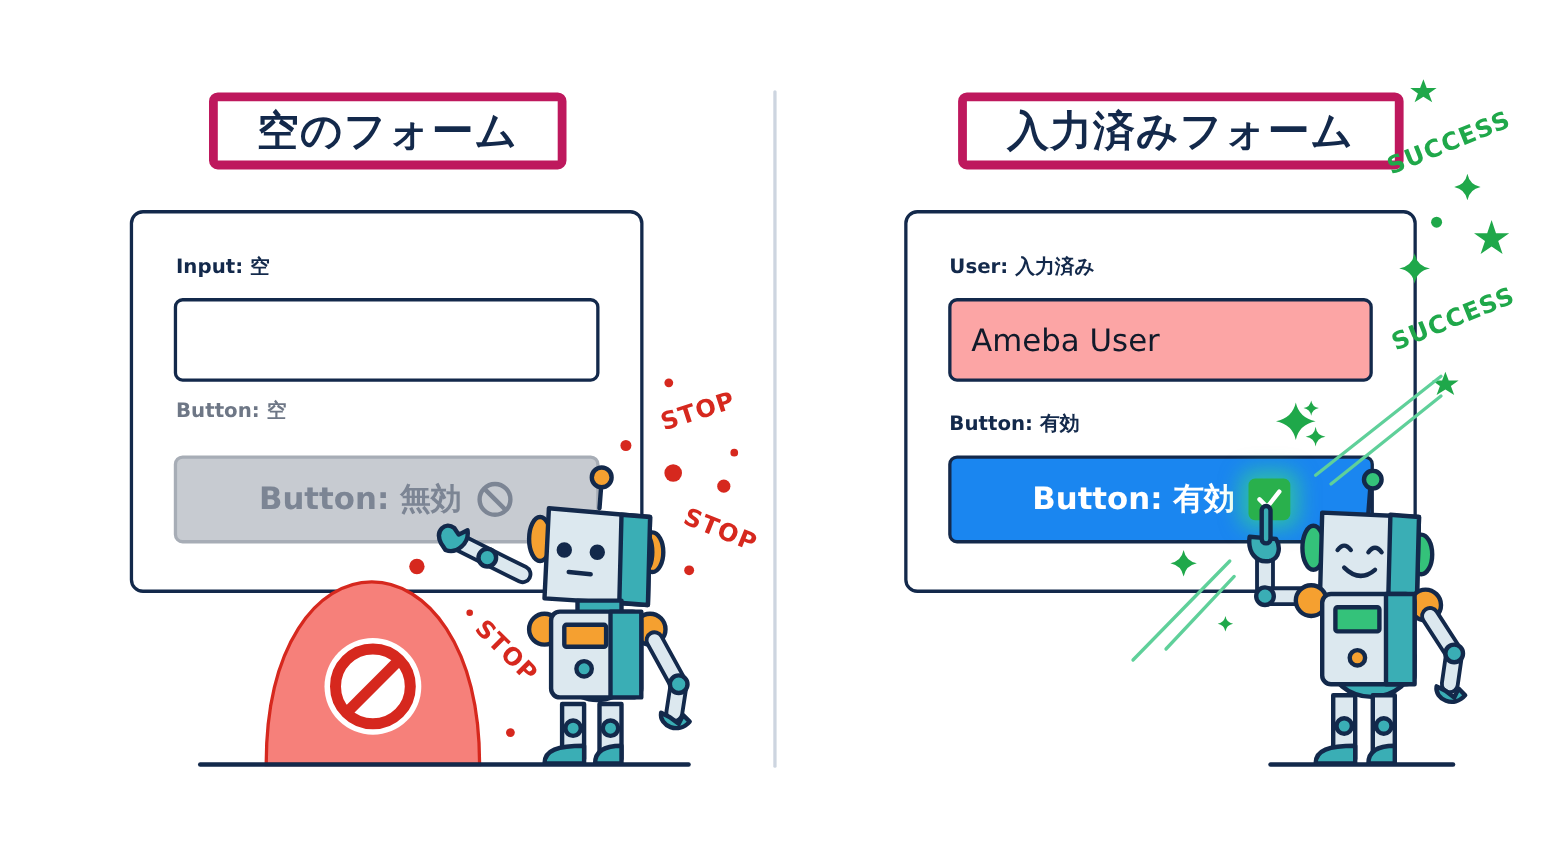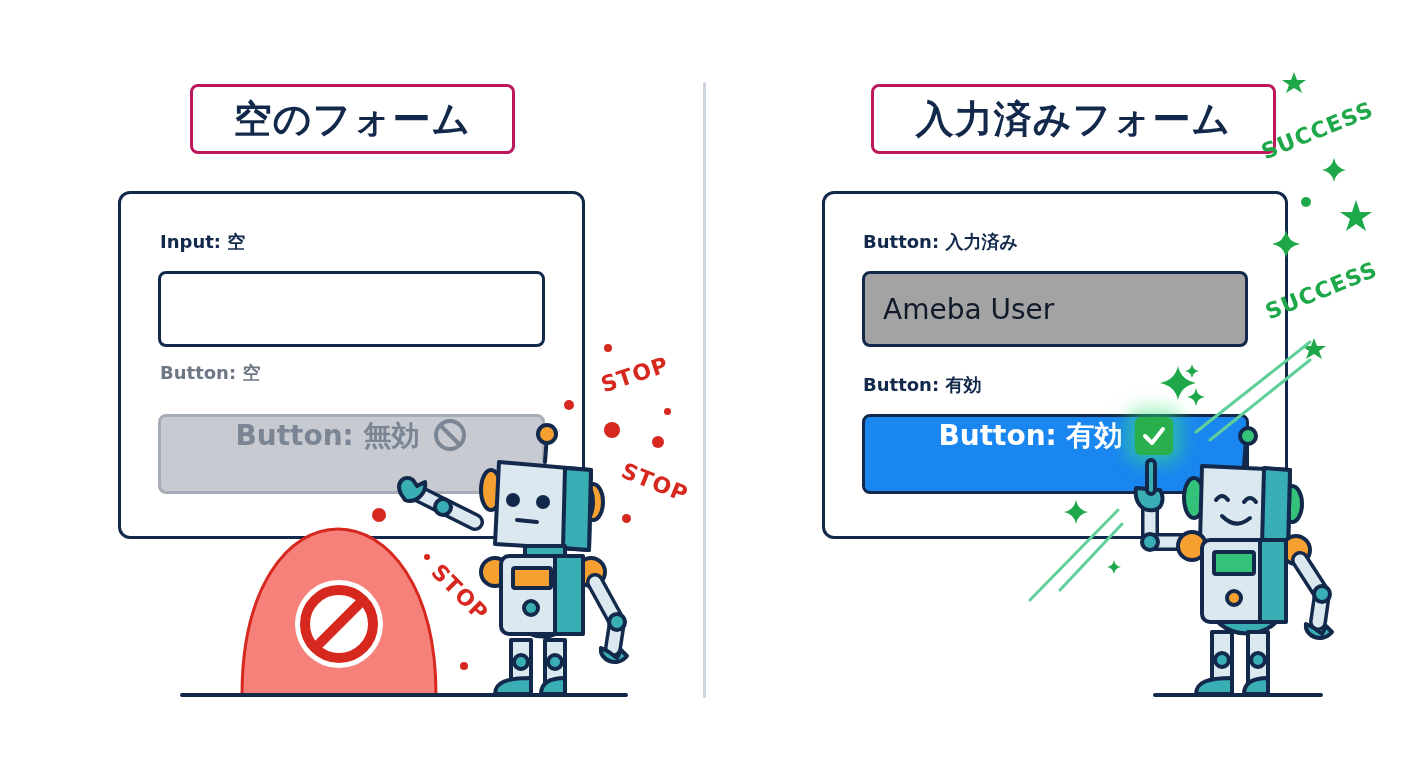--- a/index.html
+++ b/index.html
@@ -4,35 +4,35 @@
 <style>
   html, body { margin:0; padding:0; }
   body {
     width:1408px; height:768px; position:relative; overflow:hidden;
     background:#ffffff;
     font-family:"DejaVu Sans","Liberation Sans",sans-serif;
     color:#13294b;
   }
   .abs { position:absolute; }
   .title-box {
-    position:absolute; border:3px solid #be185d; border-radius:8px; background:#fff;
+    position:absolute; border:8px solid #be185d; border-radius:8px; background:#fff;
     display:flex; align-items:center; justify-content:center;
     font-size:38px; font-weight:bold; color:#13294b; box-sizing:border-box; letter-spacing:1px;
   }
   .card {
     position:absolute; border:3px solid #13294b; border-radius:12px; background:#fff; box-sizing:border-box;
   }
   .label { position:absolute; font-size:18px; font-weight:bold; }
   .input {
     position:absolute; border:3px solid #13294b; border-radius:8px; box-sizing:border-box;
     font-size:28px; display:flex; align-items:center; padding-left:18px; color:#111a2a;
   }
   .btn {
     position:absolute; border-radius:8px; box-sizing:border-box;
-    font-size:28px; font-weight:bold; display:flex; align-items:flex-start; justify-content:center; gap:12px;
+    font-size:28px; font-weight:bold; display:flex; align-items:center; justify-content:center; gap:12px;
   }
   .divider { position:absolute; left:703px; top:82px; width:3px; height:616px; background:#cdd5e0; border-radius:2px; }
   .stop { position:absolute; color:#d6281e; font-weight:bold; font-size:22px; letter-spacing:1px; }
   .success { position:absolute; color:#1fa84a; font-weight:bold; font-size:22px; letter-spacing:1px; }
   .dot { position:absolute; border-radius:50%; background:#d6281e; }
   .ground { position:absolute; height:4px; background:#13294b; border-radius:2px; }
 </style>
 </head>
 <body>
 
@@ -120,22 +120,22 @@
 </svg>
 
 <div class="ground" style="left:180px;top:693px;width:448px;"></div>
 
 <div class="divider"></div>
 
 <div class="title-box" style="left:871px;top:84px;width:405px;height:70px;">入力済みフォーム</div>
 
 <div class="card" style="left:822px;top:191px;width:466px;height:348px;"></div>
 
-<div class="label" style="left:863px;top:230px;color:#13294b;">Button: 入力済み</div>
-<div class="input" style="left:862px;top:271px;width:386px;height:76px;background:#a3a3a3;">Ameba User</div>
+<div class="label" style="left:863px;top:230px;color:#13294b;">User: 入力済み</div>
+<div class="input" style="left:862px;top:271px;width:386px;height:76px;background:#fca5a5;">Ameba User</div>
 
 <div class="label" style="left:863px;top:373px;color:#13294b;">Button: 有効</div>
 <div class="btn" style="left:862px;top:414px;width:387px;height:80px;background:#1a86f0;border:3px solid #13294b;color:#ffffff;">
   <span>Button: 有効</span>
   <span style="display:inline-flex;width:38px;height:38px;border-radius:6px;background:#29b04c;align-items:center;justify-content:center;box-shadow:0 0 18px 8px rgba(60,230,120,0.55);">
     <svg width="26" height="26" viewBox="0 0 26 26">
         <path d="M4 13 L 11 20 L 22 6" fill="none" stroke="#fff" stroke-width="4" stroke-linecap="round" stroke-linejoin="round"></path>
       </svg>
   </span>
 </div>

